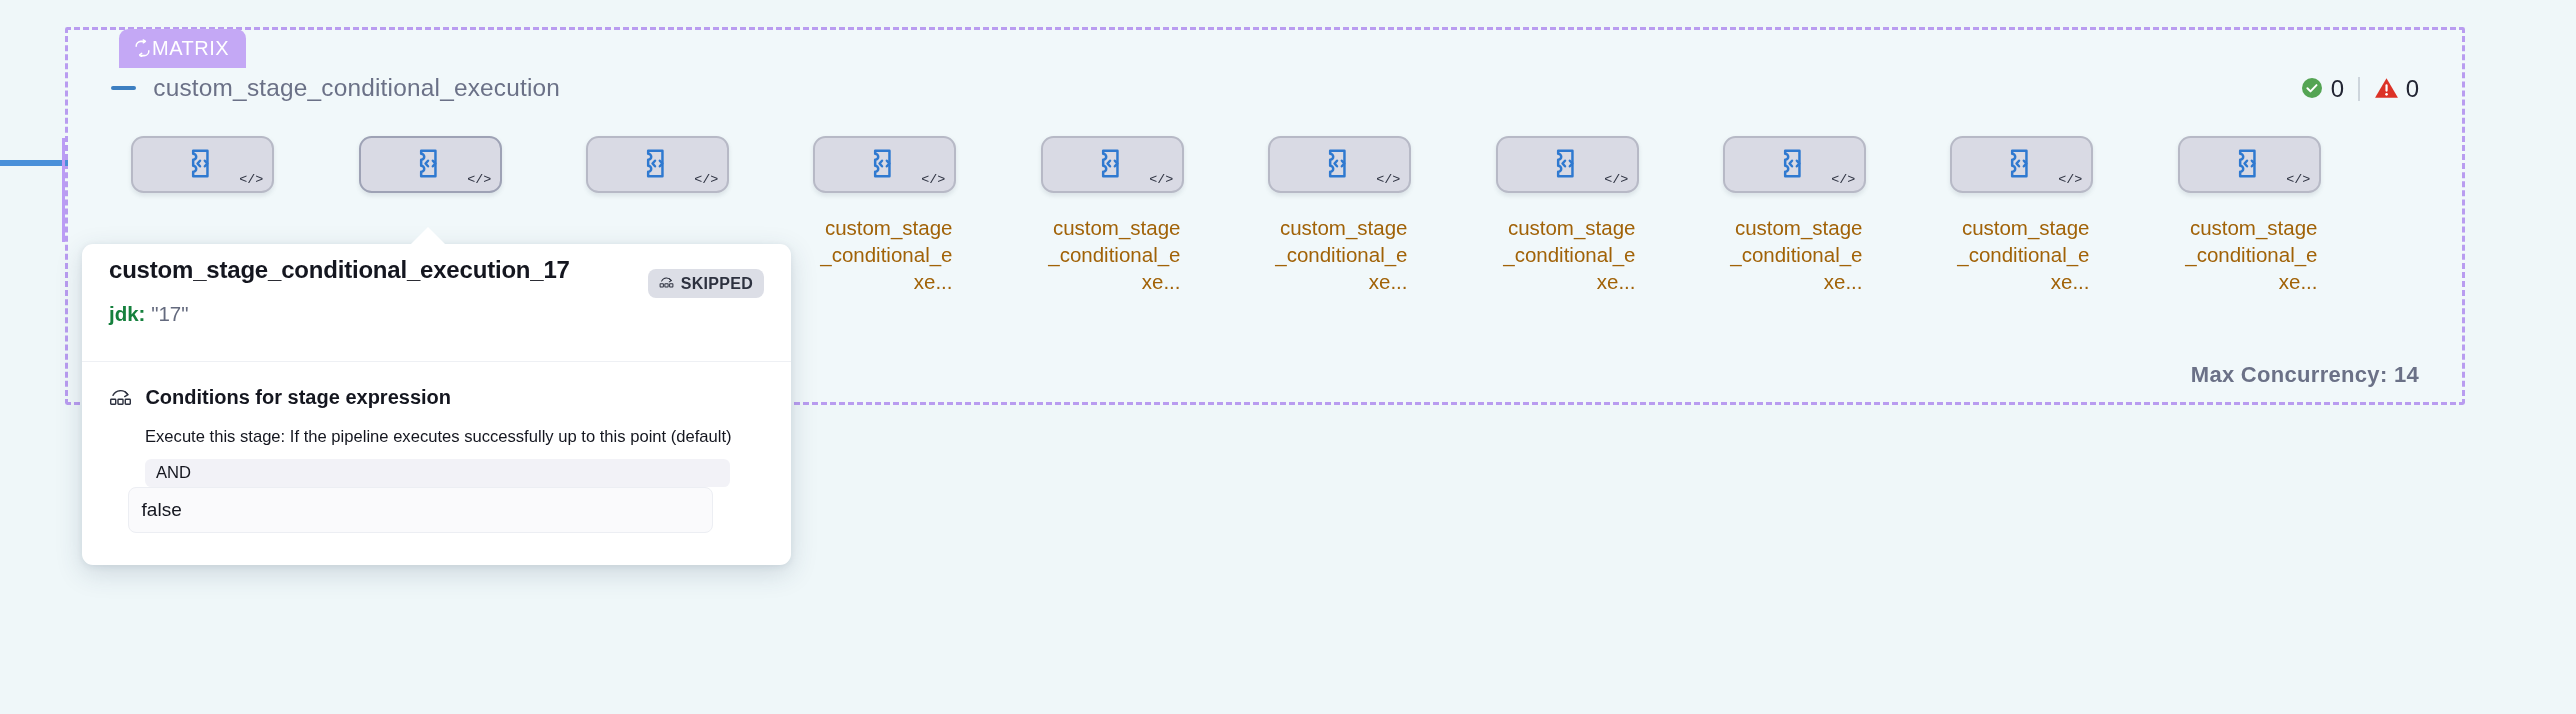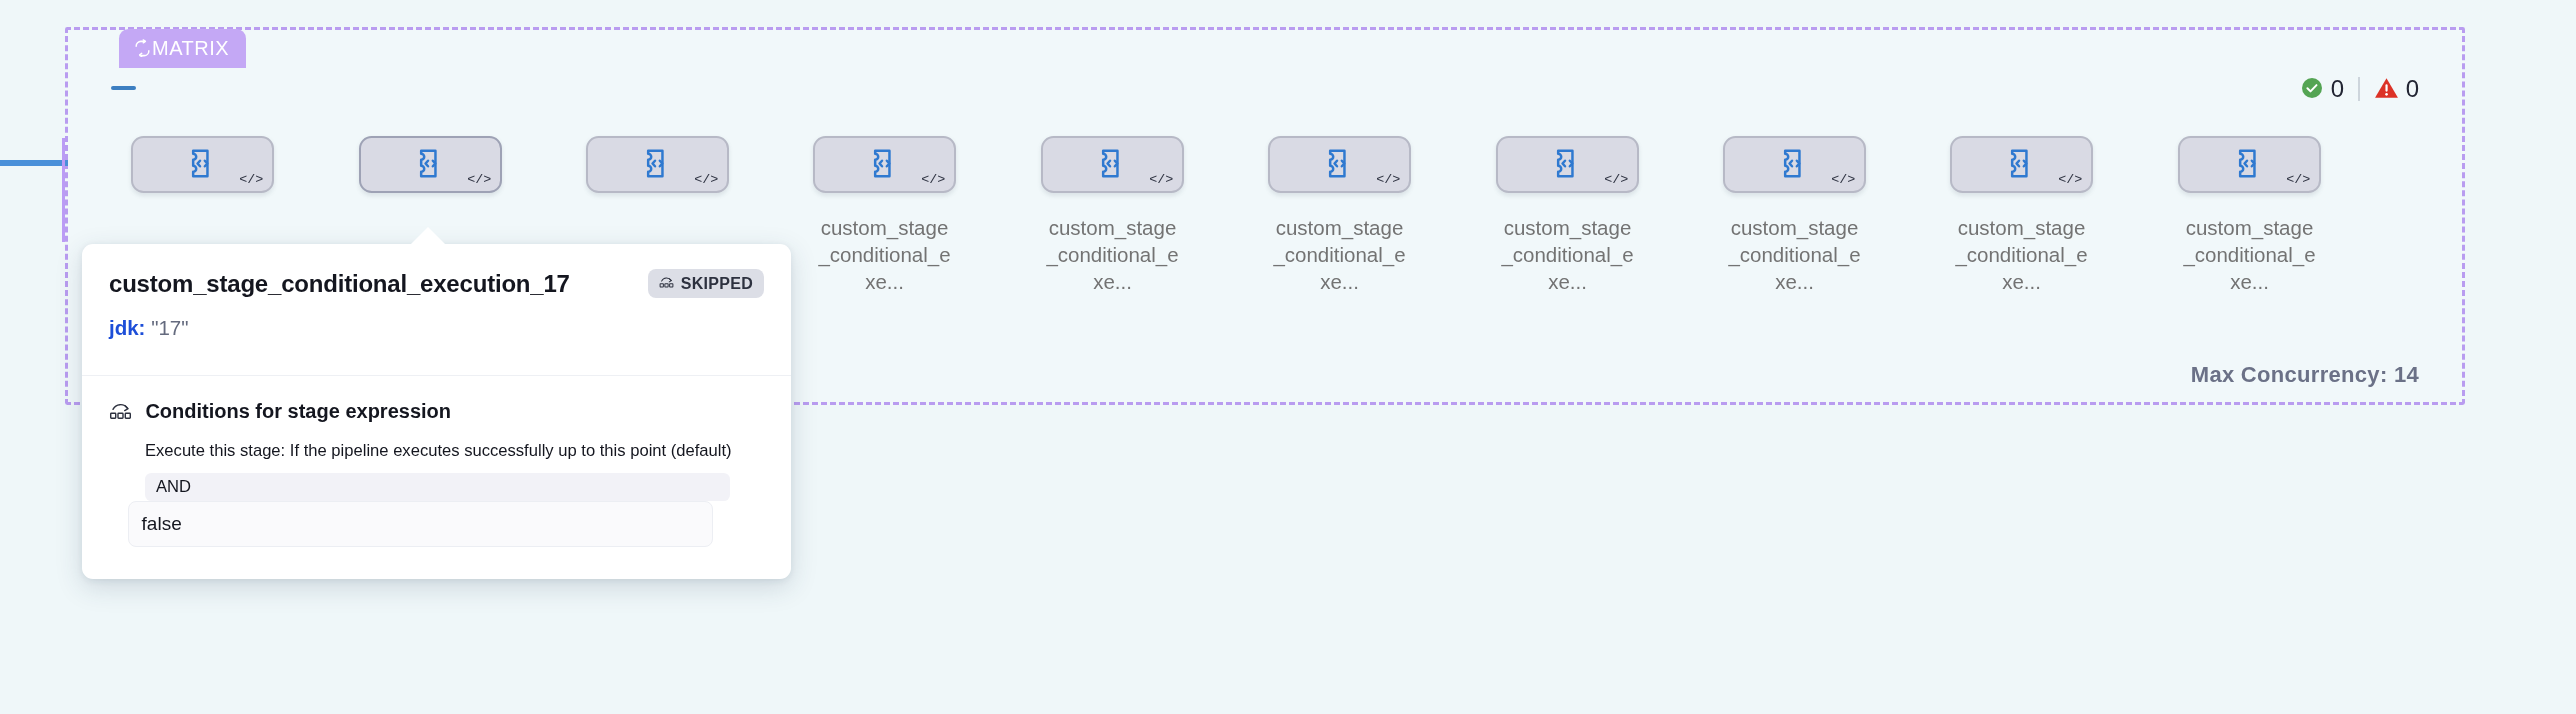--- a/index.html
+++ b/index.html
@@ -167,22 +167,22 @@
     right: 8.7px;
     bottom: 4.7px;
     color: #2f3342;
     font-size: 13.4px;
     font-family: "Liberation Mono", monospace;
     line-height: 1;
   }
   .node-label {
     margin-top: 20.5px;
     width: 136px;
-    text-align: center;
-    color: #737373;
+    text-align: right;
+    color: #a16207;
     font-size: 20.5px;
     line-height: 1.33;
     word-break: break-all;
   }
   .node-label.hidden-under-popover { visibility: hidden; }
 
   
   .max-concurrency {
     position: absolute;
     right: 46px;
@@ -207,21 +207,21 @@
   .popover-arrow {
     position: absolute;
     left: 329px;
     top: -16.6px;
     width: 0; height: 0;
     border-left: 17.3px solid transparent;
     border-right: 17.3px solid transparent;
     border-bottom: 17.3px solid #ffffff;
   }
   .pop-head {
-    padding: 26px 27px 35px 27px;
+    padding: 12px 27px 35px 27px;
     border-bottom: 1.6px solid #eef0f4;
     position: relative;
   }
   .pop-title {
     font-size: 24px;
     font-weight: 700;
     color: #14161f;
     letter-spacing: -0.2px;
     padding-right: 150px;
     line-height: 1.2;
@@ -241,21 +241,21 @@
     font-size: 16px;
     font-weight: 700;
     color: #2d313f;
     letter-spacing: 0.3px;
   }
   .pop-sub {
     margin-top: 17.3px;
     font-size: 20.5px;
     color: #646a7e;
   }
-  .pop-sub b { color: #1d4ed8; font-weight: 700; }
+  .pop-sub b { color: #15803d; font-weight: 700; }
 
   .pop-body {
     padding: 24px 27px 32px 27px;
   }
   .cond-head {
     display: flex;
     align-items: center;
     gap: 13.4px;
     margin-bottom: 16px;
   }
@@ -319,20 +319,21 @@
           <path d="M13 1.2 15.6 3 13 4.8"></path>
           <path d="M20 15a6 6 0 0 1-6 6H9"></path>
           <path d="M11 18.2 8.4 20 11 21.8"></path>
         </svg>
       </span>
       <span class="label">MATRIX</span>
     </div>
 
     <div class="stage-header">
       <span class="collapse-dash"></span>
+      <span class="stage-title">custom_stage_conditional_execution</span>
     </div>
 
     <div class="status-counts">
       <div class="status-item">
         <span>
           <svg width="24" height="24" viewBox="0 0 24 24">
             <circle cx="12" cy="12" r="10" fill="#54a453"></circle>
             <path d="M7.4 12.3l3.1 3.1 6-6.3" fill="none" stroke="#ffffff" stroke-width="2" stroke-linecap="round" stroke-linejoin="round"></path>
           </svg>
         </span>

